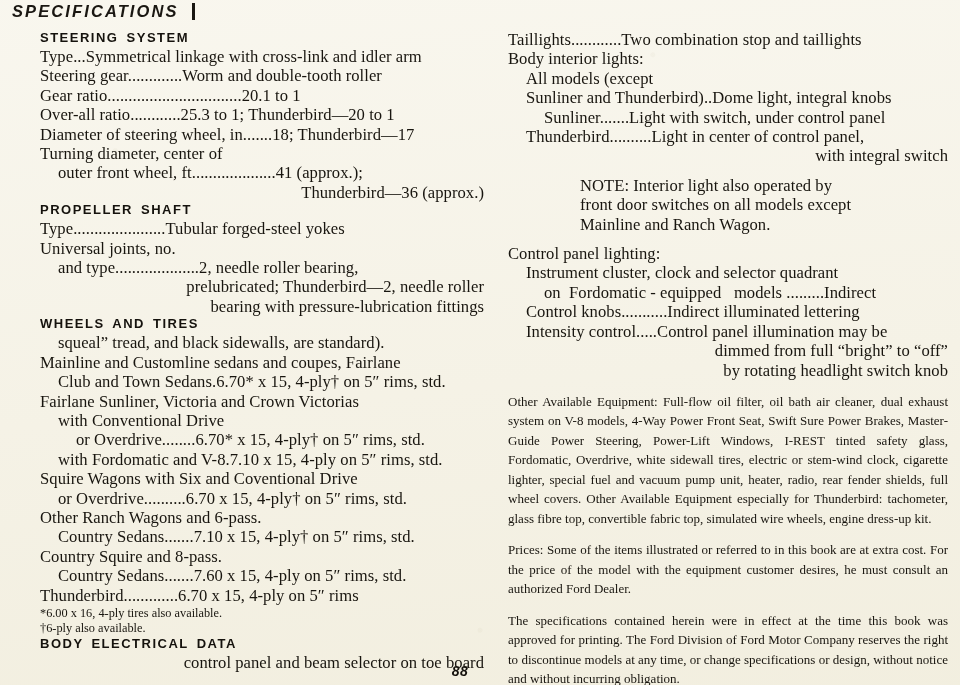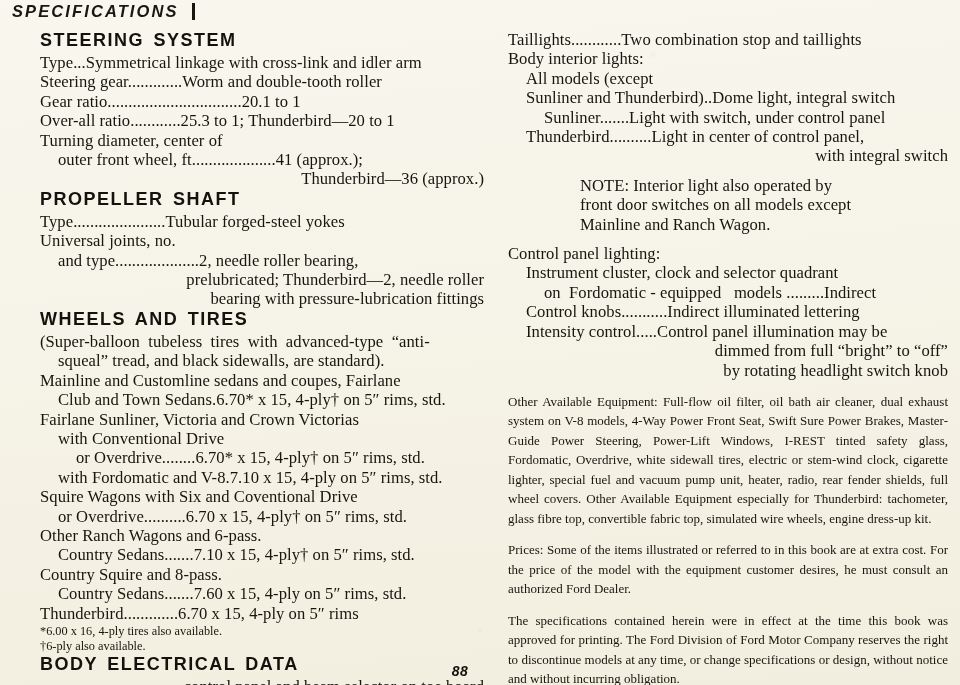--- a/index.html
+++ b/index.html
@@ -63,21 +63,21 @@
   .col {
     position: absolute;
     top: 0;
   }
   .col-left  { left: 40px;  width: 444px; }
   .col-right { left: 508px; width: 440px; }
 
   h2.section-head {
     font-family: "Liberation Sans", sans-serif;
     font-weight: bold;
-    font-size: 18px;
+    font-size: 13px;
     letter-spacing: 1.5px;
     margin: 0 0 2px 0;
     color: #15120d;
     word-spacing: 3px;
   }
   .gap-before { margin-top: 13px; }
 
   .spec-line {
     font-size: 16.6px;
     line-height: 19.4px;
@@ -141,31 +141,31 @@
 
 <div class="columns">
 
   <div class="col col-left">
     <div id="left-sections">
         <h2 class="section-head">STEERING SYSTEM</h2>
         <p class="spec-line">Type...Symmetrical linkage with cross-link and idler arm</p>
         <p class="spec-line">Steering gear.............Worm and double-tooth roller</p>
         <p class="spec-line">Gear ratio................................20.1 to 1</p>
         <p class="spec-line">Over-all ratio............25.3 to 1; Thunderbird—20 to 1</p>
+        <p class="spec-line">Diameter of steering wheel, in.......18; Thunderbird—17</p>
         <p class="spec-line">Turning diameter, center of</p>
         <p class="spec-line indent-1">outer front wheel, ft....................41 (approx.);</p>
         <p class="spec-line right-al">Thunderbird—36 (approx.)</p>
         <h2 class="section-head gap-before">PROPELLER SHAFT</h2>
         <p class="spec-line">Type......................Tubular forged-steel yokes</p>
         <p class="spec-line">Universal joints, no.</p>
         <p class="spec-line indent-1">and type....................2, needle roller bearing,</p>
         <p class="spec-line right-al">prelubricated; Thunderbird—2, needle roller</p>
         <p class="spec-line right-al">bearing with pressure-lubrication fittings</p>
         <h2 class="section-head gap-before">WHEELS AND TIRES</h2>
-        <p class="spec-line">(Super-balloon  tubeless  tires  with  advanced-type  “anti-</p>
         <p class="spec-line indent-1">squeal” tread, and black sidewalls, are standard).</p>
         <p class="spec-line">Mainline and Customline sedans and coupes, Fairlane</p>
         <p class="spec-line indent-1">Club and Town Sedans.6.70* x 15, 4-ply† on 5″ rims, std.</p>
         <p class="spec-line">Fairlane Sunliner, Victoria and Crown Victorias</p>
         <p class="spec-line indent-1">with Conventional Drive</p>
         <p class="spec-line indent-2">or Overdrive........6.70* x 15, 4-ply† on 5″ rims, std.</p>
         <p class="spec-line indent-1">with Fordomatic and V-8.7.10 x 15, 4-ply on 5″ rims, std.</p>
         <p class="spec-line">Squire Wagons with Six and Coventional Drive</p>
         <p class="spec-line indent-1">or Overdrive..........6.70 x 15, 4-ply† on 5″ rims, std.</p>
         <p class="spec-line">Other Ranch Wagons and 6-pass.</p>
@@ -180,21 +180,21 @@
         <h2 class="section-head gap-before">BODY ELECTRICAL DATA</h2>
         <p class="spec-line right-al">control panel and beam selector on toe board</p>
       </div>
   </div>
 
   <div class="col col-right">
     <div id="right-lights">
         <p class="spec-line">Taillights............Two combination stop and taillights</p>
         <p class="spec-line">Body interior lights:</p>
         <p class="spec-line indent-1">All models (except</p>
-        <p class="spec-line indent-1">Sunliner and Thunderbird)..Dome light, integral switch</p>
+        <p class="spec-line indent-1">Sunliner and Thunderbird)..Dome light, integral knobs</p>
         <p class="spec-line indent-2">Sunliner.......Light with switch, under control panel</p>
         <p class="spec-line indent-1">Thunderbird..........Light in center of control panel,</p>
         <p class="spec-line right-al">with integral switch</p>
       </div>
     <div id="right-note" class="note-block">
         <p class="spec-line">NOTE: Interior light also operated by</p>
         <p class="spec-line">front door switches on all models except</p>
         <p class="spec-line">Mainline and Ranch Wagon.</p>
       </div>
     <div id="right-control">

